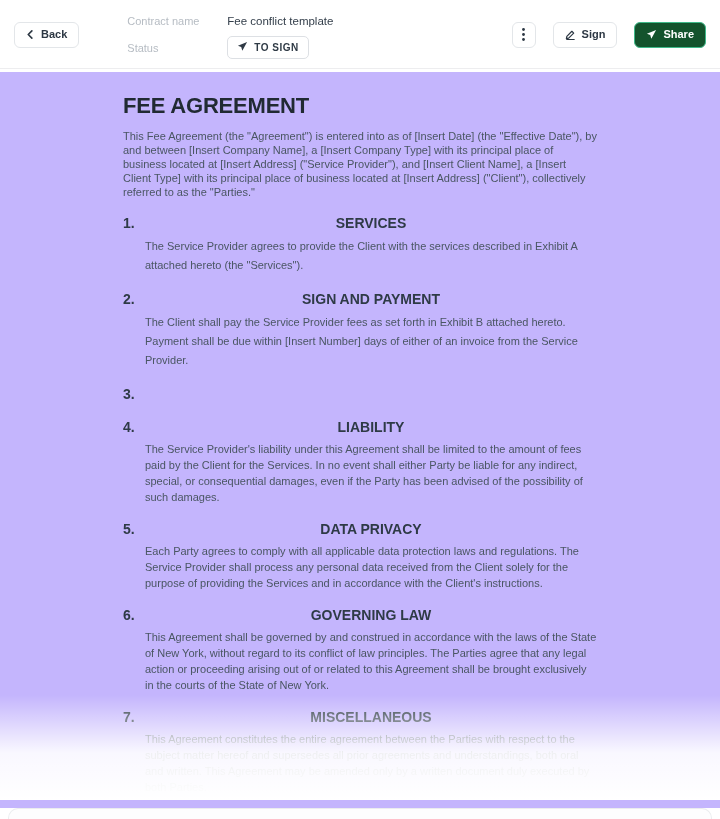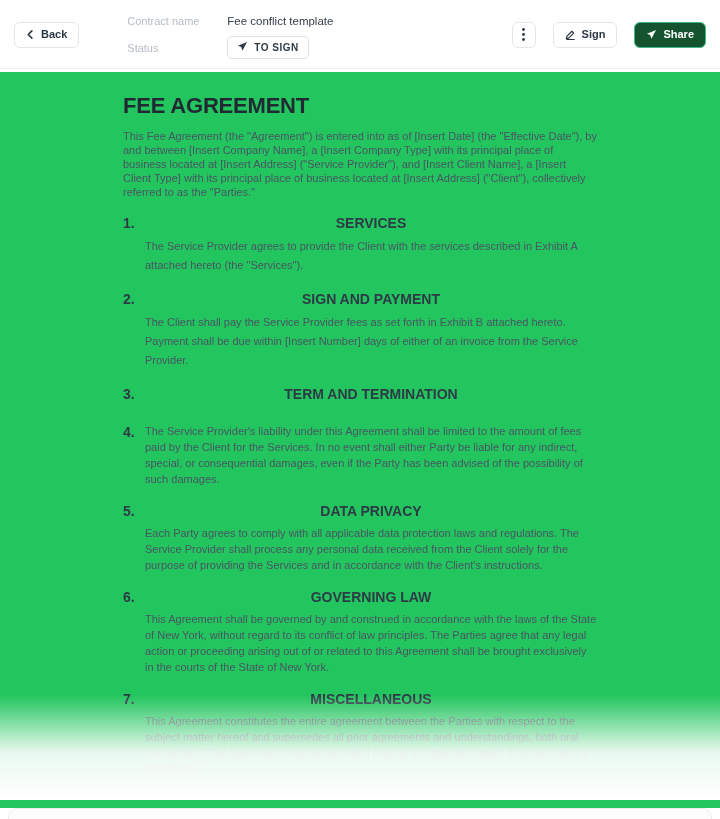--- a/index.html
+++ b/index.html
@@ -84,21 +84,21 @@
   }
 
   
   .doc-viewport {
     position: absolute;
     top: 72px;
     left: 0;
     right: 0;
     height: 736px;
     overflow: hidden;
-    background: #22c55e;
+    background: #c4b5fd;
   }
   .doc {
     padding: 21px 0 0 123px;
     width: 600px;
   }
   .doc-title {
     font-size: 22px;
     font-weight: 700;
     letter-spacing: -0.2px;
     color: #212a33;
@@ -232,25 +232,25 @@
     </div>
 
     <div class="section">
       <span class="section-num">2.</span>
       <div class="section-head">SIGN AND PAYMENT</div>
       <p class="section-body">The Client shall pay the Service Provider fees as set forth in Exhibit B attached hereto. Payment shall be due within [Insert Number] days of either of an invoice from the Service Provider.</p>
     </div>
 
     <div class="section">
       <span class="section-num">3.</span>
-      <div class="section-head">TERM AND TERMINATION</div>
     </div>
 
     <div class="section">
       <span class="section-num">4.</span>
+      <div class="section-head">LIABILITY</div>
       <p class="section-body">The Service Provider's liability under this Agreement shall be limited to the amount of fees paid by the Client for the Services. In no event shall either Party be liable for any indirect, special, or consequential damages, even if the Party has been advised of the possibility of such damages.</p>
     </div>
 
     <div class="section">
       <span class="section-num">5.</span>
       <div class="section-head">DATA PRIVACY</div>
       <p class="section-body">Each Party agrees to comply with all applicable data protection laws and regulations. The Service Provider shall process any personal data received from the Client solely for the purpose of providing the Services and in accordance with the Client's instructions.</p>
     </div>
 
     <div class="section">

